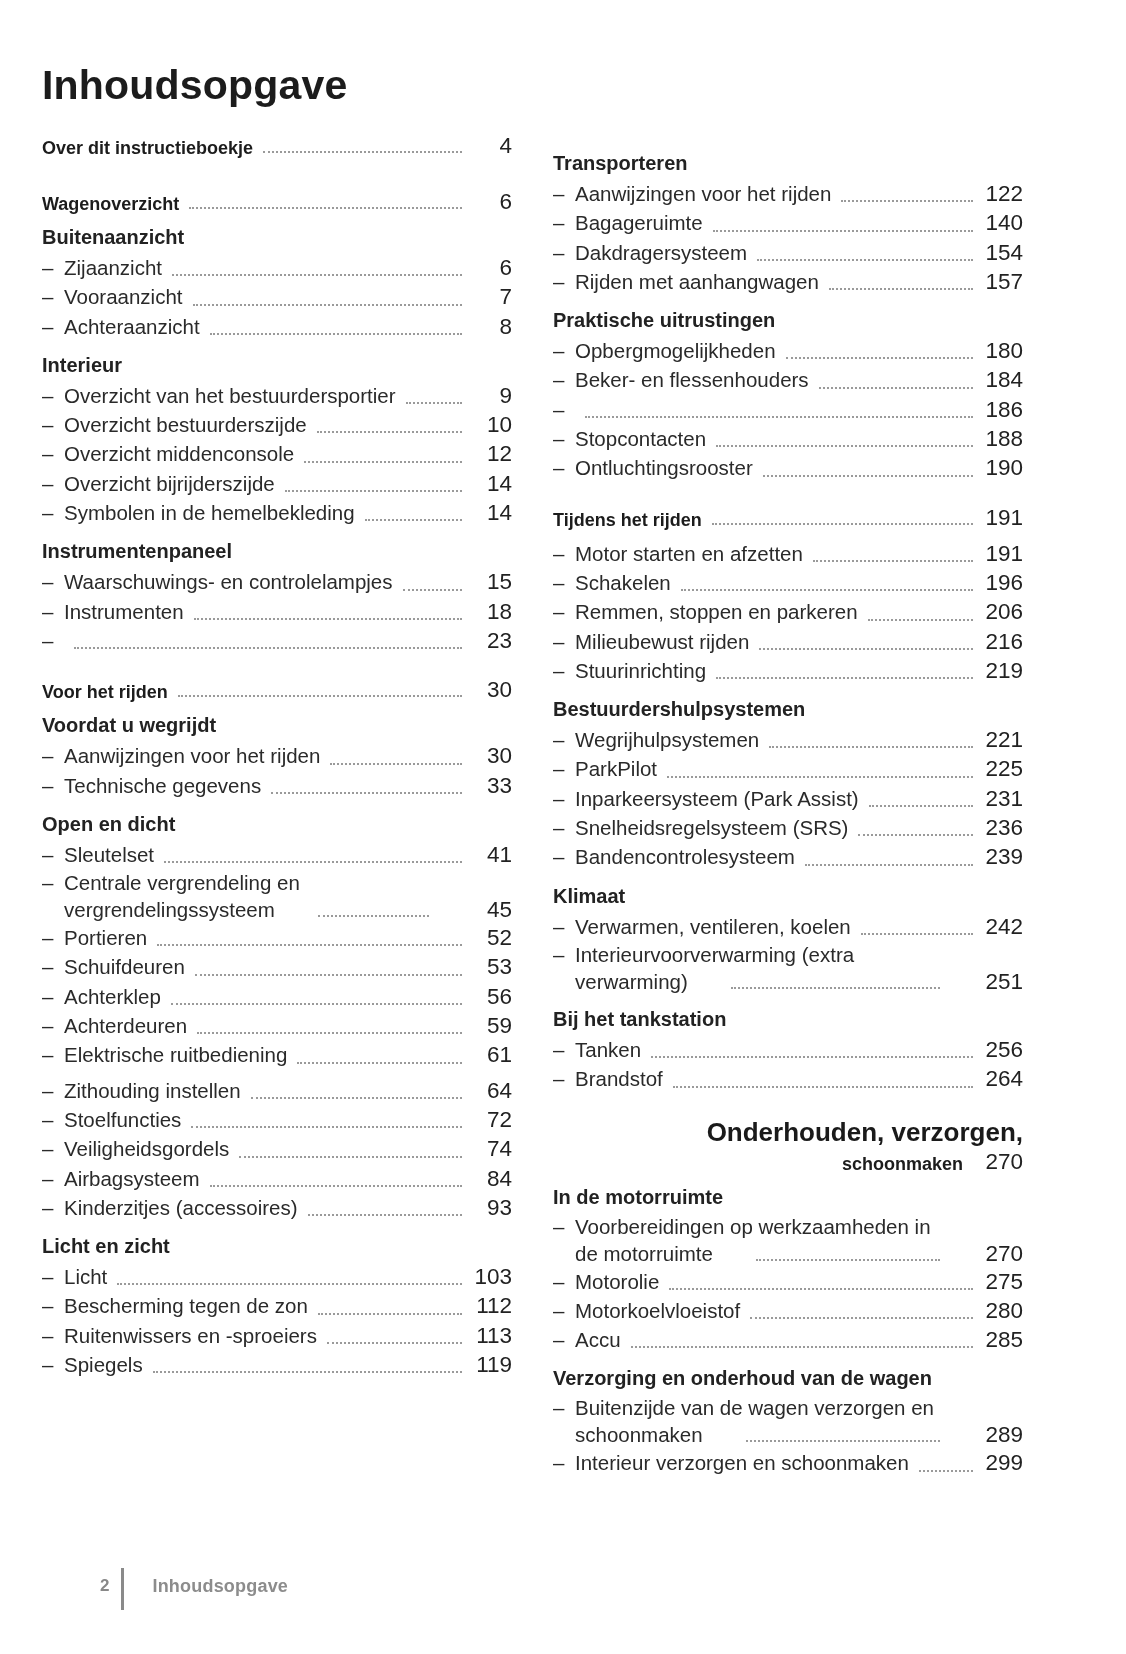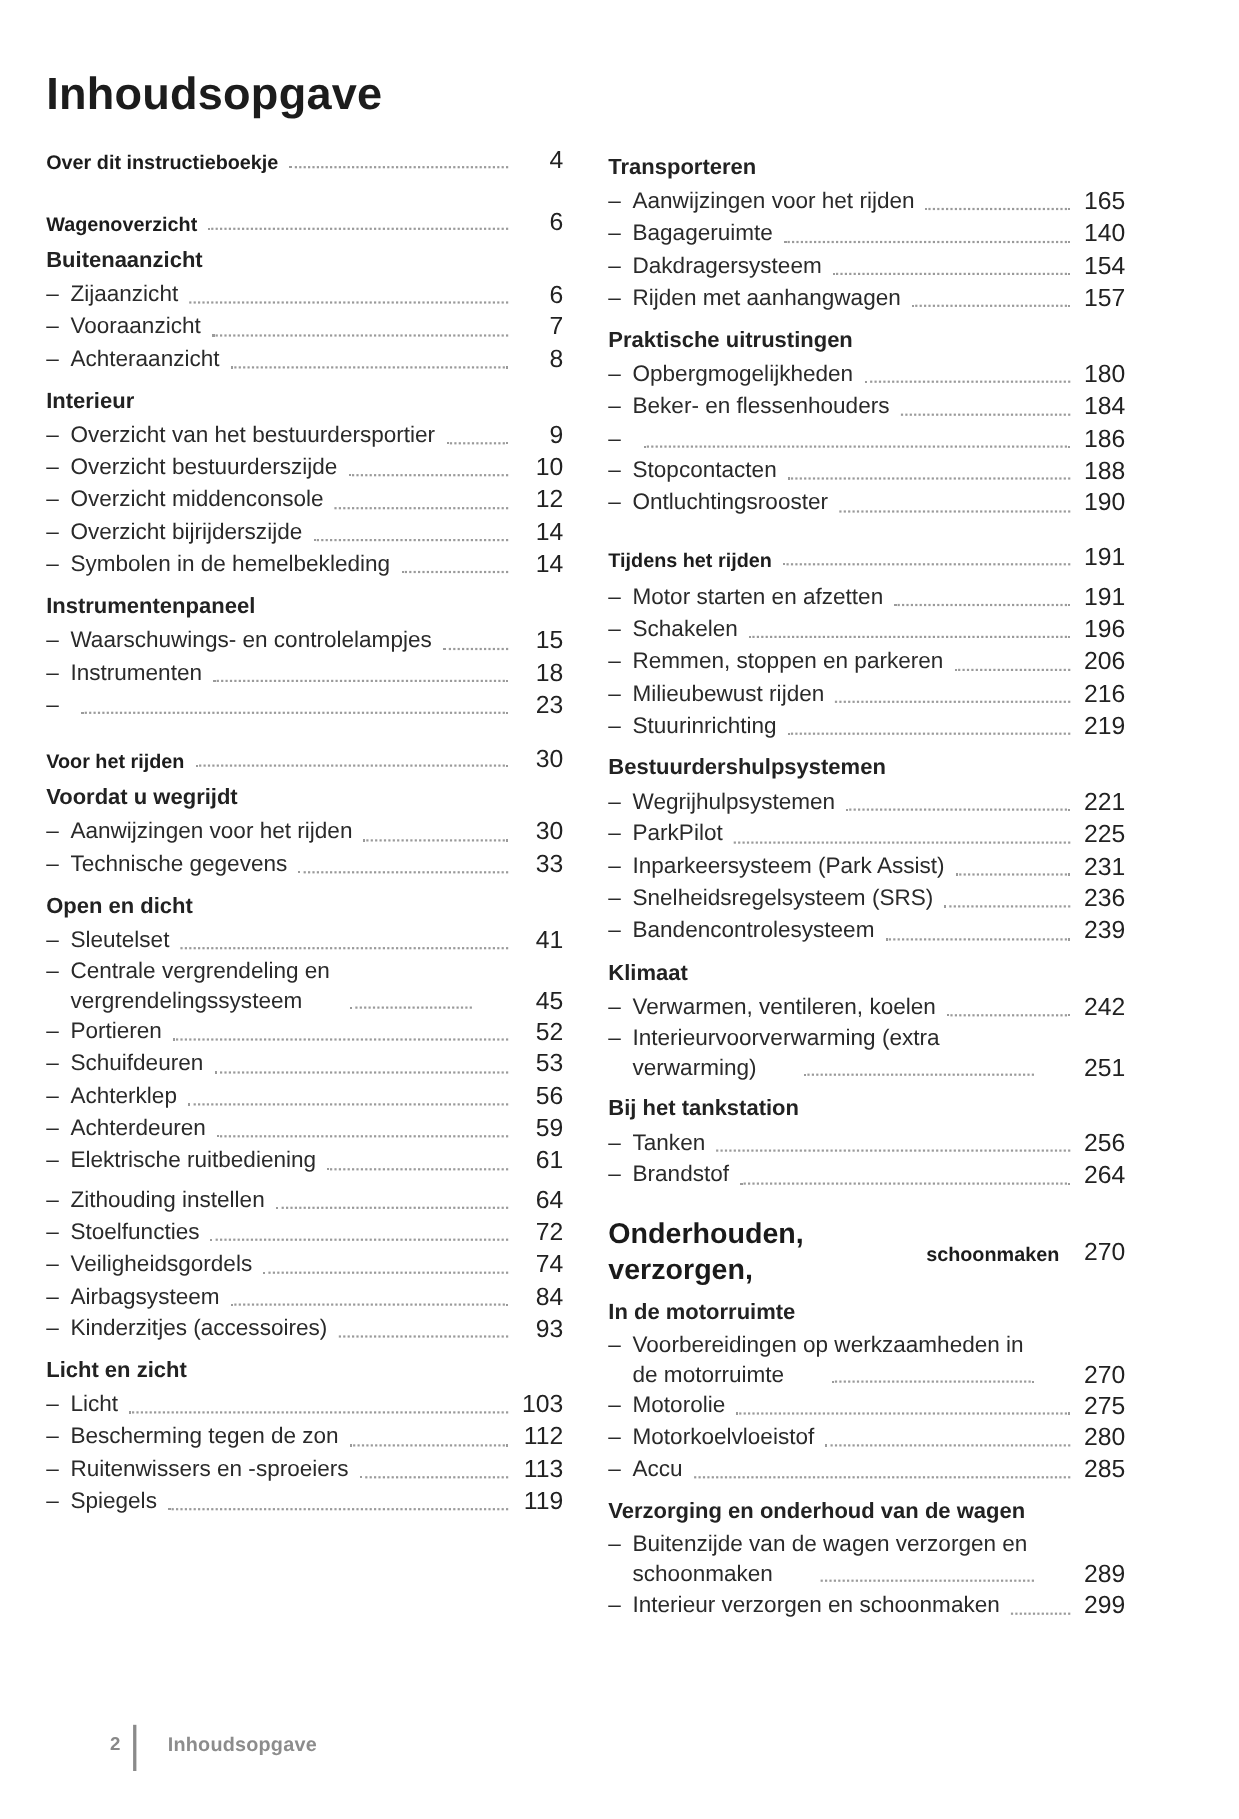--- a/index.html
+++ b/index.html
@@ -6,25 +6,25 @@
   body {
     width: 1126px; height: 1654px; position: relative; overflow: hidden;
     font-family: "Liberation Sans", "DejaVu Sans", sans-serif; color: #1a1a1a;
   }
   .page-title {
     position: absolute; left: 42px; top: 62px;
     font-size: 41px; font-weight: bold; letter-spacing: 0.2px; color: #1c1c1c;
   }
   .col { position: absolute; width: 470px; }
   .col-left { left: 42px; top: 133px; }
-  .col-right { left: 553px; top: 134px; }
+  .col-right { left: 553px; top: 145px; }
 
   .chapter { display: flex; align-items: flex-end; margin-bottom: 8px; }
   .chapter .t { font-size: 18px; font-weight: bold; white-space: nowrap; color: #1c1c1c; }
-  .chapter.multi { flex-direction: row; align-items: center; }
+  .chapter.multi { flex-direction: column; align-items: flex-end; }
   .chapter.multi .l1 { font-size: 26px; font-weight: bold; line-height: 33px; }
   .chapter.multi .row2 { display: flex; align-items: flex-end; }
 
   .lead { flex: 1; margin: 0 6px 6px 10px; border-bottom: 2px dotted #9a9a9a; height: 1px; }
   .pg { font-size: 22.5px; min-width: 44px; text-align: right; color: #222; }
 
   .section { font-size: 20px; font-weight: bold; margin: 4px 0 2px 0; line-height: 28px; color: #222; }
   .entry { display: flex; align-items: flex-end; font-size: 20.5px; line-height: 29.3px; color: #2a2a2a; }
   .entry .dash { width: 22px; flex: none; }
   .entry .txt { white-space: nowrap; }
@@ -251,21 +251,21 @@
       <span class="lead"></span>
       <span class="pg">119</span>
     </div>
   </div>
 <div class="col col-right">
     <div class="section">Transporteren</div>
     <div class="entry">
       <span class="dash">–</span>
       <span class="txt">Aanwijzingen voor het rijden</span>
       <span class="lead"></span>
-      <span class="pg">165</span>
+      <span class="pg">122</span>
     </div>
     <div class="entry">
       <span class="dash">–</span>
       <span class="txt">Bagageruimte</span>
       <span class="lead"></span>
       <span class="pg">140</span>
     </div>
     <div class="entry">
       <span class="dash">–</span>
       <span class="txt">Dakdragersysteem</span>

